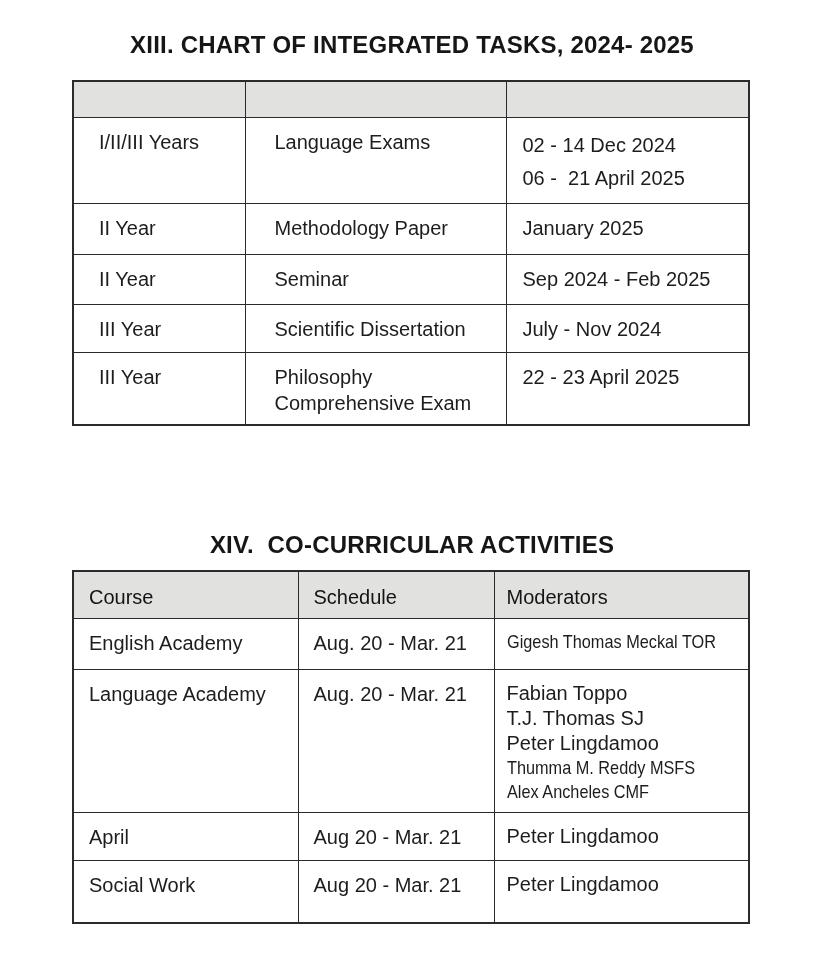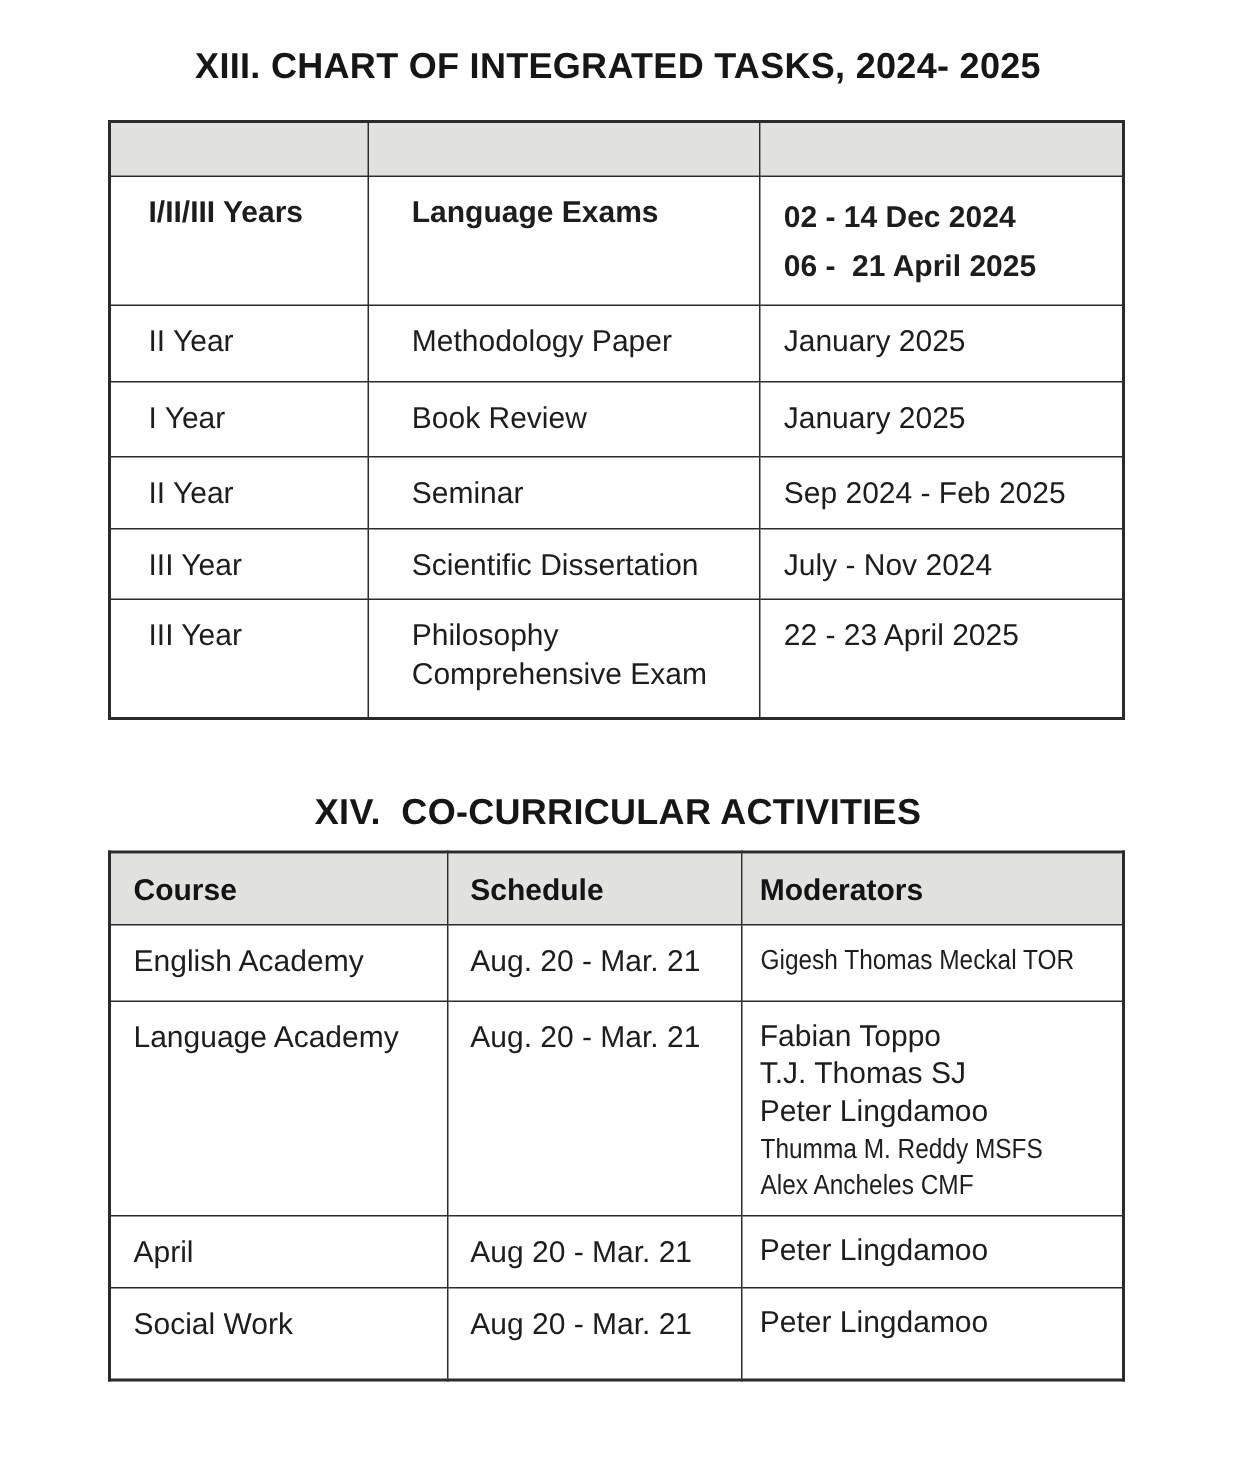--- a/index.html
+++ b/index.html
@@ -22,56 +22,56 @@
     font-size:24px;
     line-height:26px;
     font-weight:bold;
     text-align:center;
     color:#161616;
     white-space:pre-wrap;
     letter-spacing:0.2px;
     margin:0;
   }
   #title1{margin-bottom:22px;}
-  #title2{margin-top:49px;margin-bottom:12px;}
+  #title2{margin-top:106px;margin-bottom:12px;}
 
   table{
     margin-left:72px;
     width:676px;
     border-collapse:collapse;
     table-layout:fixed;
     border:2.5px solid var(--border);
   }
   td,th{
     border:1.5px solid var(--border);
     vertical-align:top;
     font-size:20px;
     line-height:26px;
     padding:11px 8px 8px 8px;
     white-space:pre-wrap;
     overflow:hidden;
   }
   
   #t1 thead tr{height:36px;background:var(--header-bg);}
-  #t1 tbody tr:nth-child(1){height:78px;font-weight:bold;}
+  #t1 tbody tr:nth-child(1){height:78px;}
   #t1 tbody tr:nth-child(2){height:51px;}
   #t1 tbody tr:nth-child(3){height:50px;}
   #t1 tbody tr:nth-child(4){height:48px;}
   #t1 tbody tr:nth-child(5){height:47px;}
   #t1 tbody tr:nth-child(6){height:80px;}
   #t1 .c-year{padding-left:25px;}
   #t1 .c-task{padding-left:29px;}
   #t1 .c-dates{padding-left:16px;}
   #t1 tbody tr:nth-child(1) .c-dates{line-height:33px;}
 
   
   #t2 thead tr{height:48px;background:var(--header-bg);}
   #t2 th{
     text-align:left;
-    font-weight:bold;
+    font-weight:normal;
     font-size:20px;
     padding-top:12px;
     color:#141414;
   }
   #t2 tbody tr:nth-child(1){height:51px;}
   #t2 tbody tr:nth-child(2){height:138px;}
   #t2 tbody tr:nth-child(3){height:48px;}
   #t2 tbody tr:nth-child(4){height:62px;}
   #t2 .c-course{padding-left:15px;}
   #t2 .c-schedule{padding-left:15px;}
@@ -108,25 +108,20 @@
     <tbody>
         <tr>
           <td class="c-year">I/II/III Years</td>
           <td class="c-task">Language Exams</td>
           <td class="c-dates">02 - 14 Dec 2024
 06 -  21 April 2025</td>
         </tr>
         <tr>
           <td class="c-year">II Year</td>
           <td class="c-task">Methodology Paper</td>
-          <td class="c-dates">January 2025</td>
-        </tr>
-        <tr>
-          <td class="c-year">I Year</td>
-          <td class="c-task">Book Review</td>
           <td class="c-dates">January 2025</td>
         </tr>
         <tr>
           <td class="c-year">II Year</td>
           <td class="c-task">Seminar</td>
           <td class="c-dates">Sep 2024 - Feb 2025</td>
         </tr>
         <tr>
           <td class="c-year">III Year</td>
           <td class="c-task">Scientific Dissertation</td>

